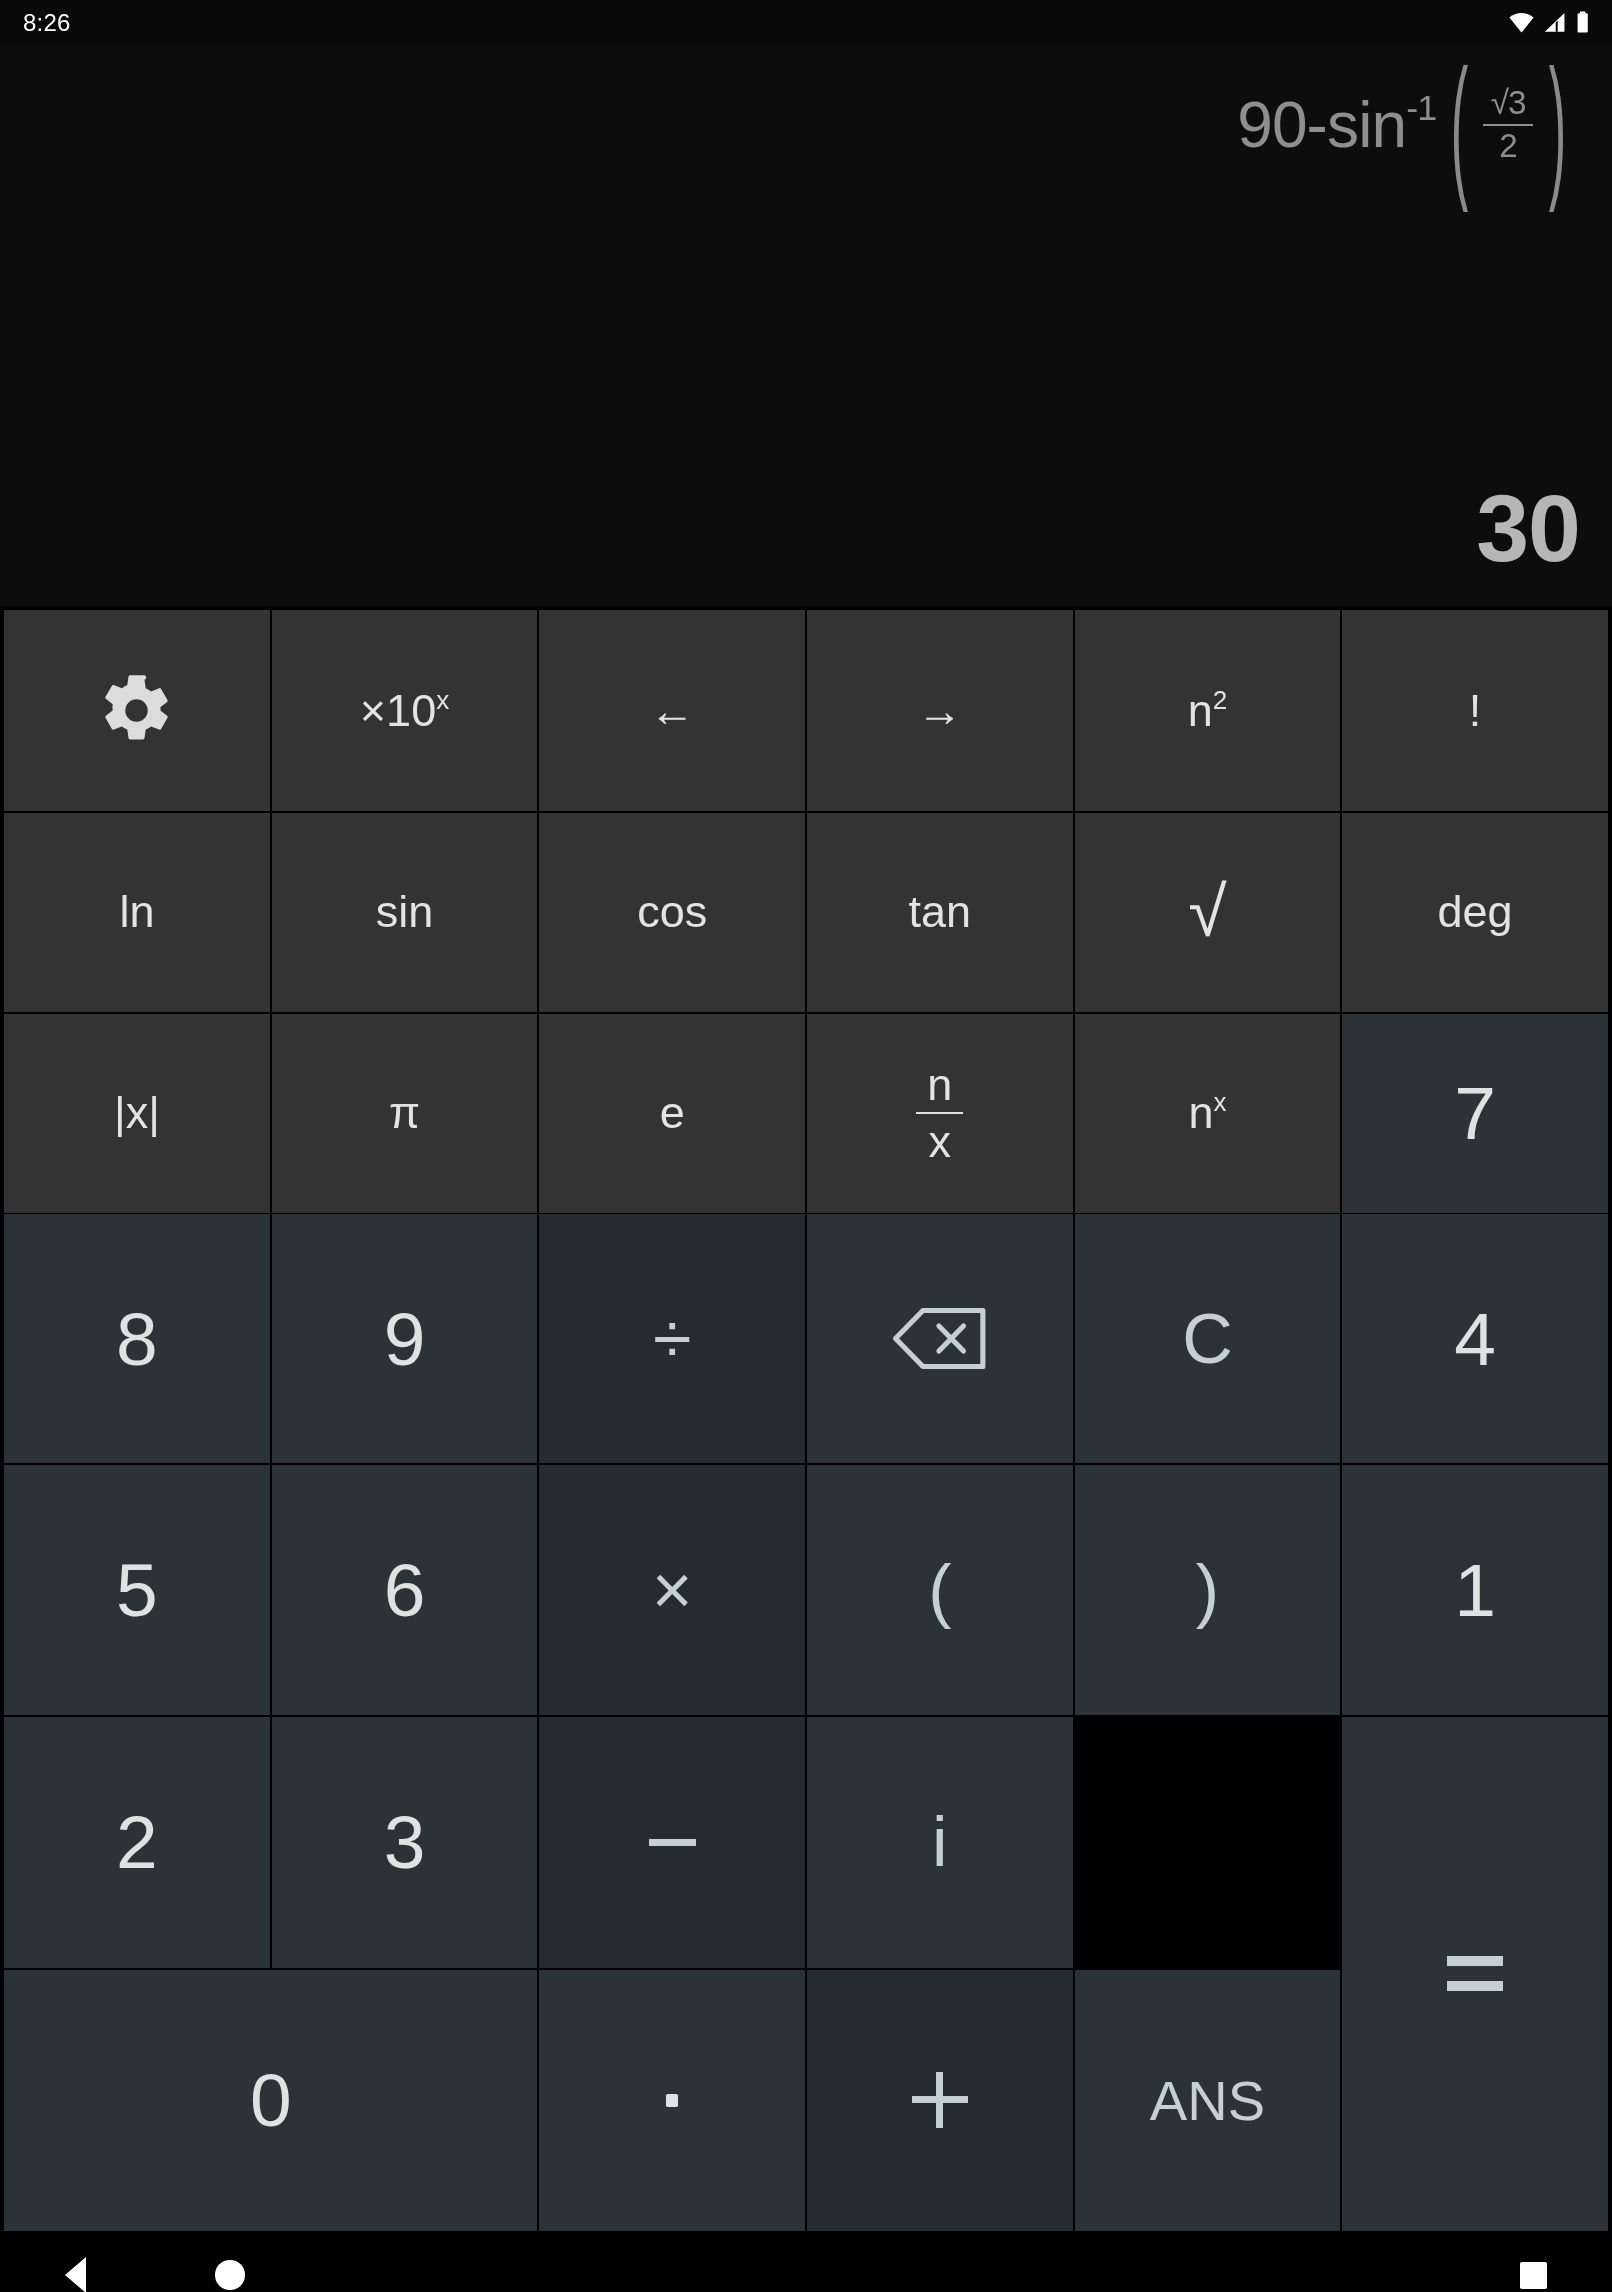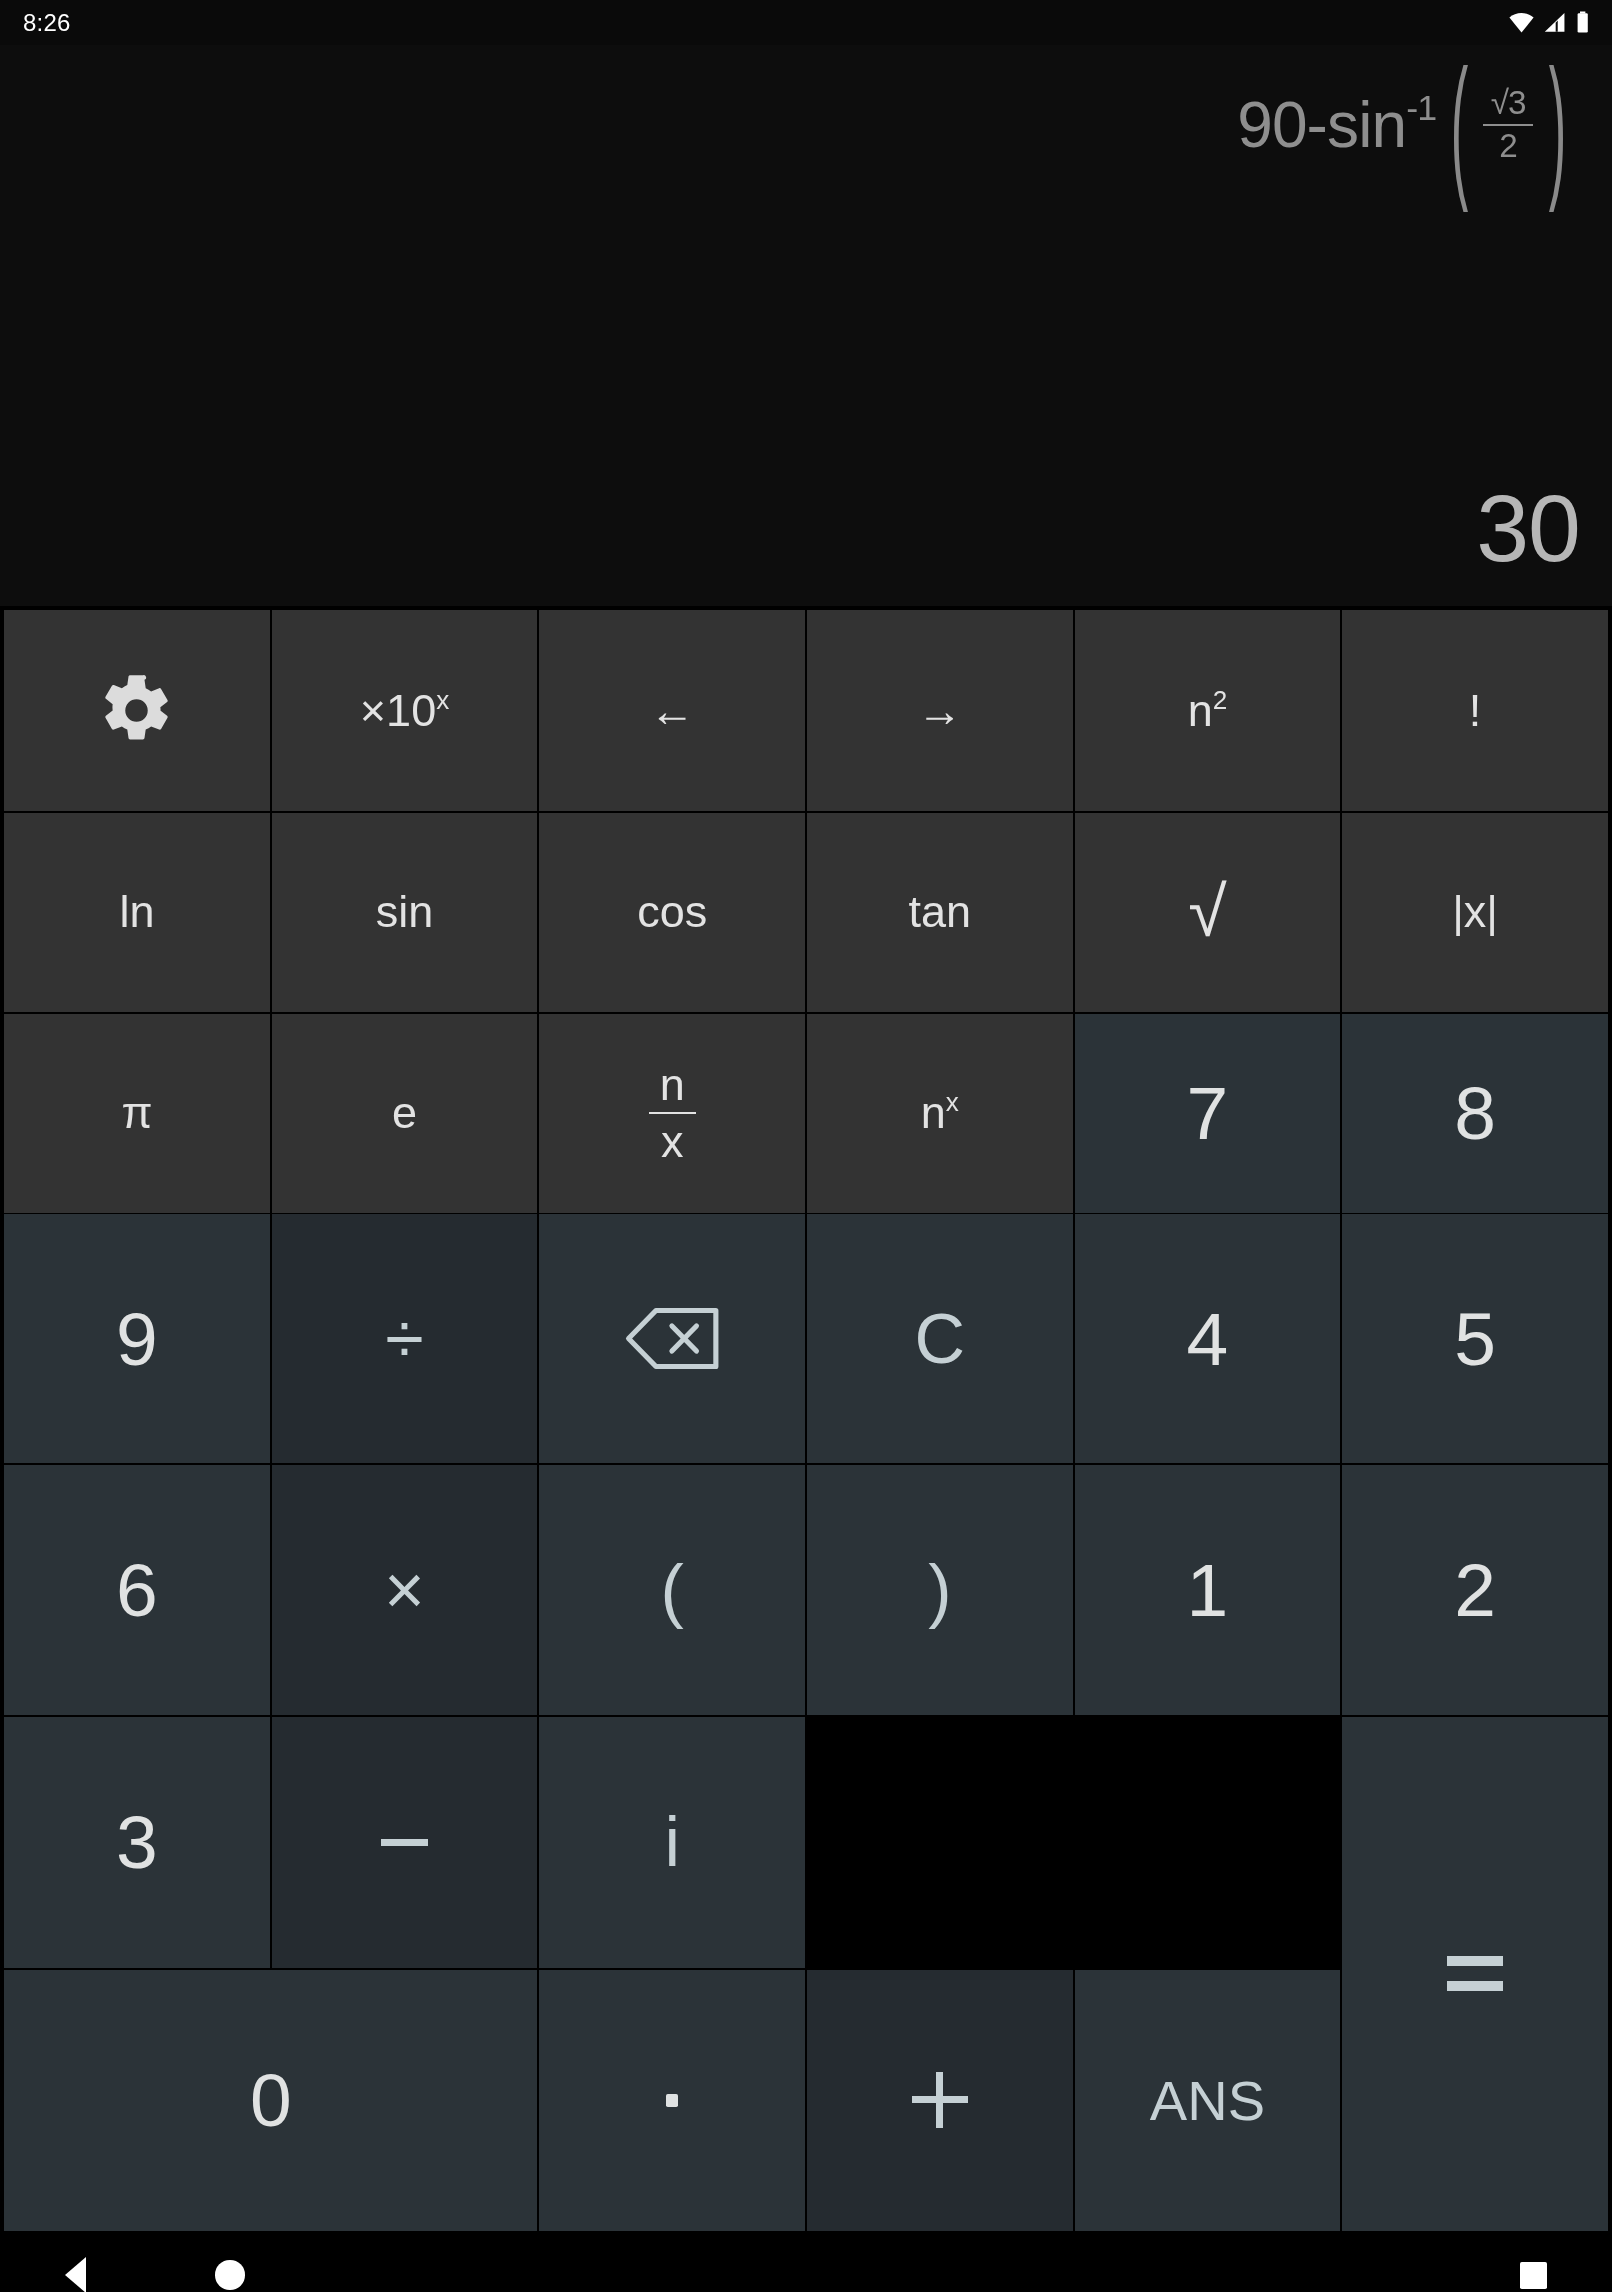--- a/index.html
+++ b/index.html
@@ -112,21 +112,21 @@
   .frac .den {
     padding: 2.7px 7.2px 0 7.2px;
     display: block;
   }
   .result {
     position: absolute;
     right: 32px;
     bottom: 30px;
     color: #b6b6b6;
     font-size: 95px;
-    font-weight: 400;
+    font-weight: 700;
     line-height: 1;
     letter-spacing: -0.9px;
   }
 
   
   .keypad {
     flex: 1 1 auto;
     display: grid;
     grid-template-columns: repeat(6, 1fr);
     grid-template-rows: 201px 199px 199px 249px 250px 251px 261px;
@@ -354,20 +354,23 @@
       <span>cos</span>
     </div>
     <div class="key fn">
       <span>tan</span>
     </div>
     <div class="key fn">
       <span class="sqrt-glyph">√</span>
     </div>
 
     <div class="key fn">
+      <span>deg</span>
+    </div>
+    <div class="key fn">
       <span>|x|</span>
     </div>
     <div class="key fn">
       <span>π</span>
     </div>
     <div class="key fn">
       <span>e</span>
     </div>
     <div class="key fn">
       <span class="keyfrac">

